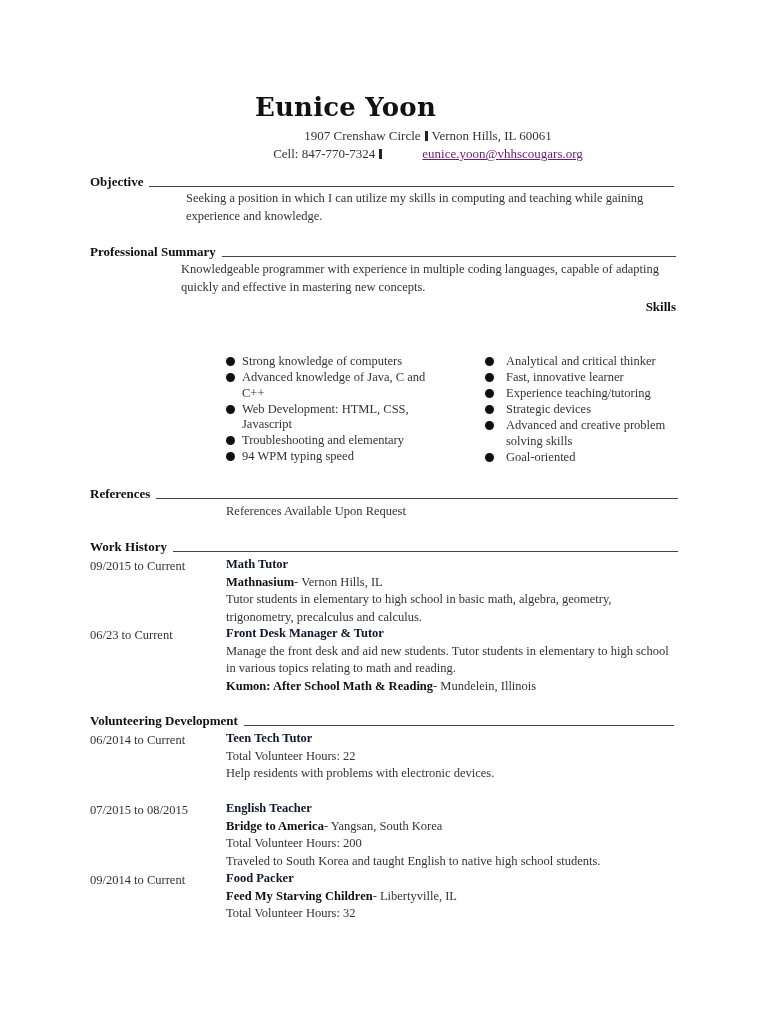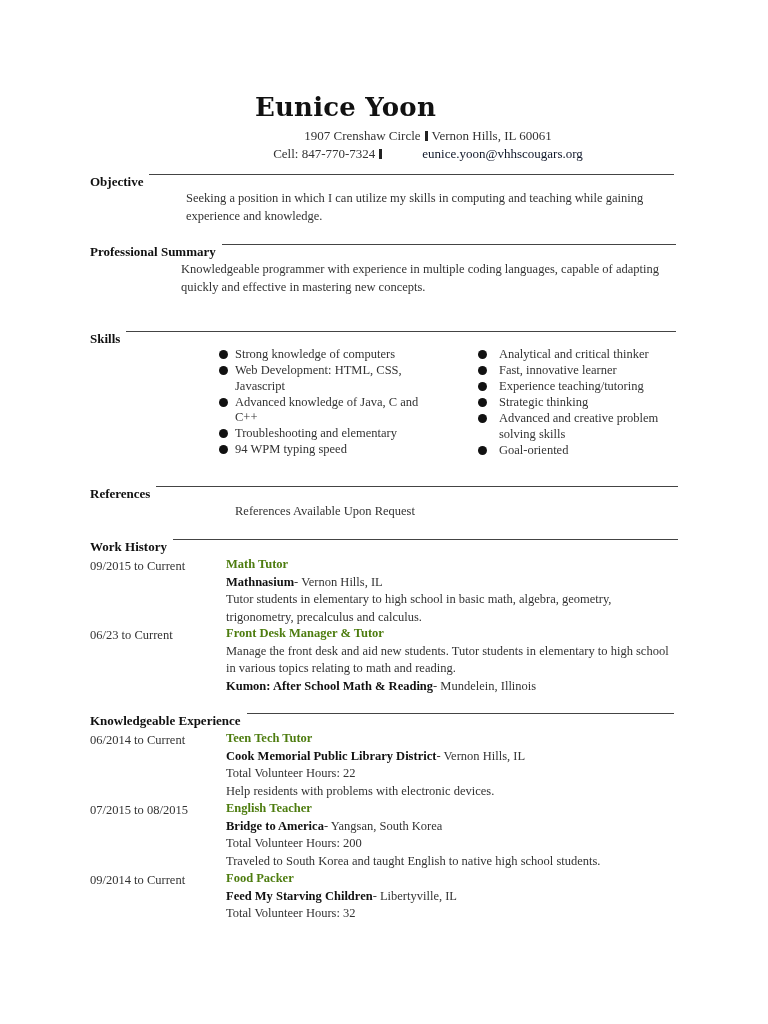--- a/index.html
+++ b/index.html
@@ -45,30 +45,31 @@
     .contact.line2 { top: 146px; }
     .sep {
       display: inline-block;
       width: 3px;
       height: 10px;
       background: #222;
       margin: 0 4px;
       vertical-align: -1px;
     }
     .email {
-      color: #0f172a;
+      color: #701a75;
+      text-decoration: underline;
       cursor: pointer;
       margin-left: 36px;
     }
 
     .section-head {
       position: absolute;
       left: 90px;
       display: flex;
-      align-items: flex-start;
+      align-items: flex-end;
       font-family: "Liberation Serif", serif;
       font-size: 13px;
       font-weight: bold;
       color: #111;
     }
     .section-head .rule {
       border-bottom: 1px solid #444;
       margin-left: 6px;
       height: 0;
       margin-bottom: 3px;
@@ -79,21 +80,21 @@
       position: absolute;
       font-family: "Liberation Serif", serif;
       font-size: 12.5px;
       line-height: 17.5px;
       color: #333;
     }
 
     .bullets {
       position: absolute;
       list-style: none;
-      margin: 8px;
+      margin: 15px;
       padding: 0;
       font-family: "Liberation Serif", serif;
       font-size: 12.5px;
       line-height: 15.5px;
       color: #333;
     }
     .bullets li {
       position: relative;
       padding-left: 16px;
       margin-bottom: 0.5px;
@@ -125,21 +126,21 @@
       font-family: Liberation Serif, serif;
     }
     .entry .body {
       position: absolute;
       left: 136px;
       top: 0;
       width: 455px;
     }
     .entry .title {
       font-weight: bold;
-      color: #4d7c0f;
+      color: #0f172a;
       display: block;
     }
     .entry .org {
       font-weight: bold;
       color: #111;
     }
   </style>
 </head>
 <body>
 
@@ -158,45 +159,45 @@
       <span class="rule"></span>
   </div>
   <div class="para" style="left:186px; top:190px; width:470px;">Seeking a position in which I can utilize my skills in computing and teaching while gaining experience and knowledge.</div>
 
   <div class="section-head" style="top:244px; width:586px;">
     <span>Professional Summary</span>
       <span class="rule"></span>
   </div>
   <div class="para" style="left:181px; top:261px; width:480px;">Knowledgeable programmer with experience in multiple coding languages, capable of adapting quickly and effective in mastering new concepts.</div>
 
-  <div class="section-head" style="top:331px; width:586px;">
+  <div class="section-head" style="top:299px; width:586px;flex-direction:column;">
     <span>Skills</span>
       <span class="rule"></span>
   </div>
   <ul class="bullets" style="left:211px; top:339px; width:200px;">
     <li><span class="dot"></span><span>Strong knowledge of computers</span></li>
+    <li><span class="dot"></span><span>Advanced knowledge of Java, C and C++</span></li>
     <li><span class="dot"></span><span>Web Development: HTML, CSS, Javascript</span></li>
-    <li><span class="dot"></span><span>Advanced knowledge of Java, C and C++</span></li>
     <li><span class="dot"></span><span>Troubleshooting and elementary</span></li>
     <li><span class="dot"></span><span>94 WPM typing speed</span></li>
   </ul>
   <ul class="bullets" style="left:470px; top:339px; width:200px;">
     <li><span class="dot"></span><span style="padding-left:5px">Analytical and critical thinker</span></li>
     <li><span class="dot"></span><span style="padding-left:5px">Fast, innovative learner</span></li>
     <li><span class="dot"></span><span style="padding-left:5px">Experience teaching/tutoring</span></li>
-    <li><span class="dot"></span><span style="padding-left:5px">Strategic thinking</span></li>
+    <li><span class="dot"></span><span style="padding-left:5px">Strategic devices</span></li>
     <li style="padding-left:21px"><span class="dot"></span><span>Advanced and creative problem solving skills</span></li>
     <li><span class="dot"></span><span style="padding-left:5px">Goal-oriented</span></li>
   </ul>
 
   <div class="section-head" style="top:486px; width:588px;">
     <span>References</span>
       <span class="rule"></span>
   </div>
-  <div class="para" style="left:226px; top:503px; width:400px;margin-left:9px;">References Available Upon Request</div>
+  <div class="para" style="left:226px; top:503px; width:400px;">References Available Upon Request</div>
 
   <div class="section-head" style="top:539px; width:588px;">
     <span>Work History</span>
       <span class="rule"></span>
   </div>
 
   <div class="entry" style="top:556px; height:72px;">
     <div class="date">09/2015 to Current</div>
     <div class="body">
       <span class="title">Math Tutor</span>
@@ -208,29 +209,28 @@
   <div class="entry" style="top:625px; height:72px;">
     <div class="date">06/23 to Current</div>
     <div class="body">
       <span class="title">Front Desk Manager &amp; Tutor</span>
       <div>Manage the front desk and aid new students. Tutor students in elementary to high school in various topics relating to math and reading.</div>
       <div><span class="org">Kumon: After School Math &amp; Reading</span><span>- Mundelein, Illinois</span></div>
     </div>
   </div>
 
   <div class="section-head" style="top:713px; width:584px;">
-    <span>Knowledgeable Experience</span>
+    <span>Volunteering Development</span>
       <span class="rule"></span>
   </div>
 
   <div class="entry" style="top:730px; height:70px;">
     <div class="date">06/2014 to Current</div>
     <div class="body">
       <span class="title">Teen Tech Tutor</span>
-      <div><span class="org">Cook Memorial Public Library District</span><span>- Vernon Hills, IL</span></div>
       <div>Total Volunteer Hours: 22</div>
       <div>Help residents with problems with electronic devices.</div>
     </div>
   </div>
 
   <div class="entry" style="top:800px; height:70px;">
     <div class="date">07/2015 to 08/2015</div>
     <div class="body">
       <span class="title">English Teacher</span>
       <div><span class="org">Bridge to America</span><span>- Yangsan, South Korea</span></div>

